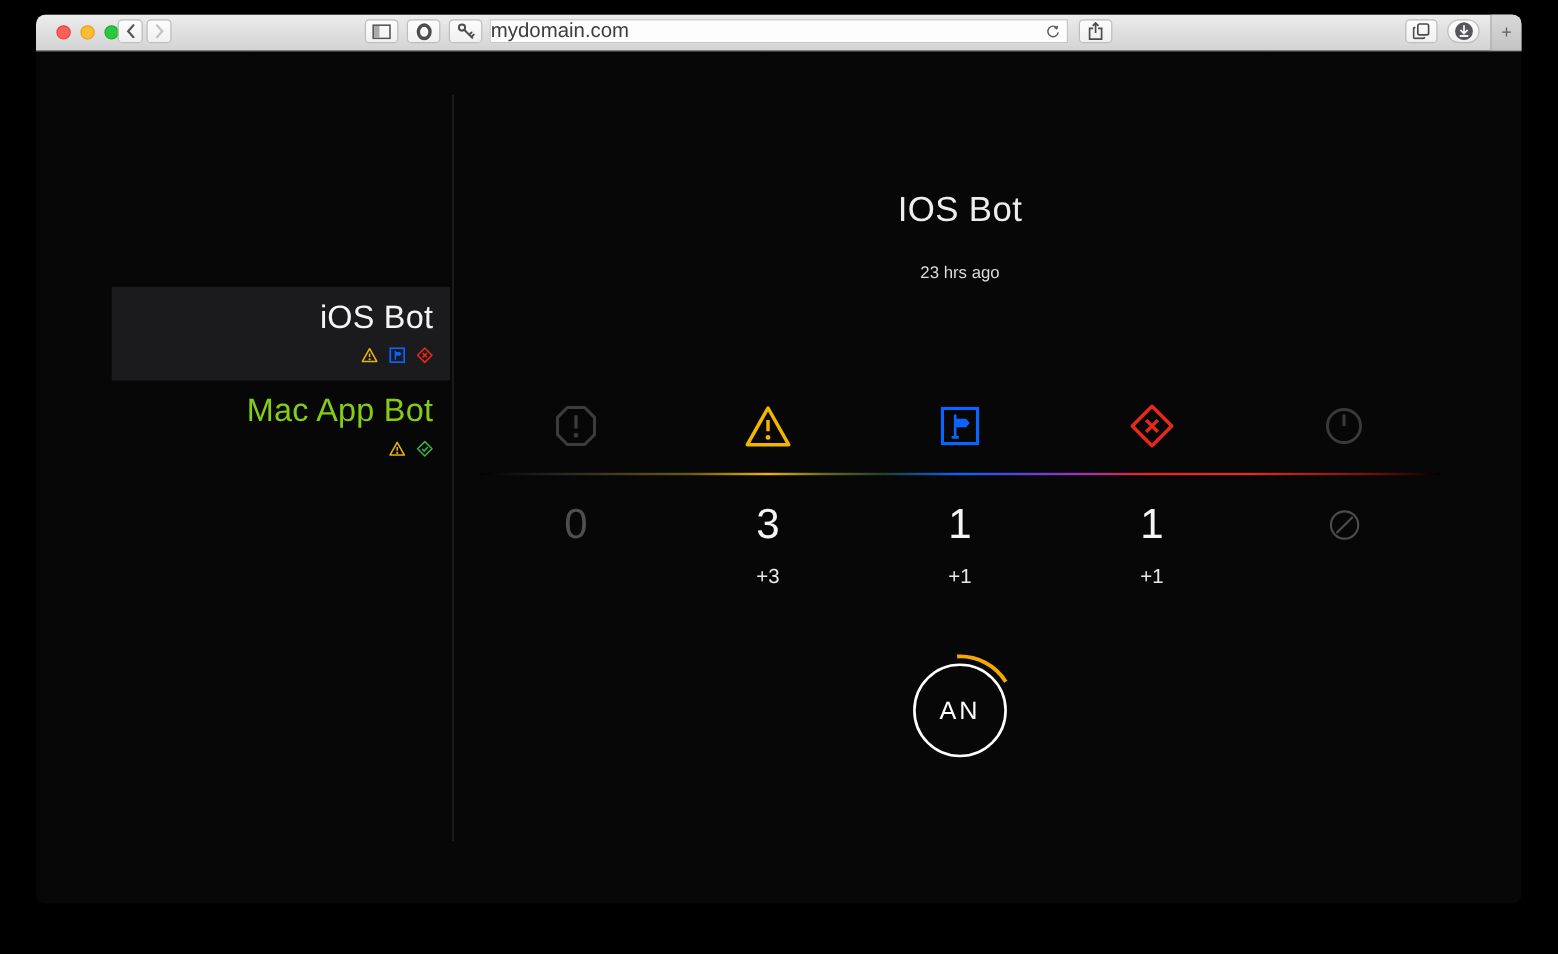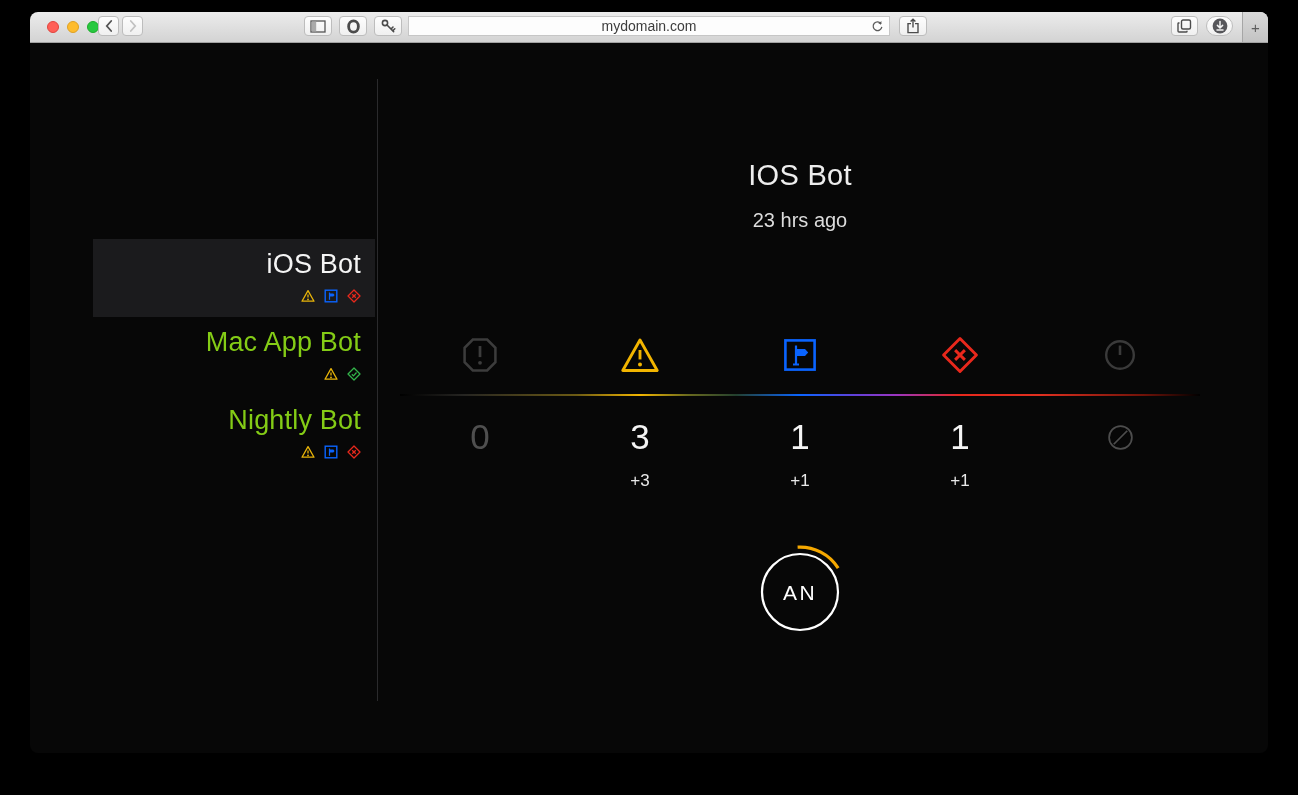--- a/index.html
+++ b/index.html
@@ -18,40 +18,40 @@
   .btn-back{left:68px;width:21px;}
   .btn-fwd{left:92px;width:21px;}
   .btn-sidebar{left:274px;width:28px;}
   .btn-pass{left:309px;width:28px;}
   .btn-key{left:344px;width:28px;}
   .btn-share{left:869px;width:28px;}
   .btn-tabs{left:1141px;width:27px;}
   .btn-dl{left:1176px;width:27px;border-radius:10px;}
   .url-field{position:absolute;left:378px;top:4px;width:482px;height:20px;box-sizing:border-box;
     background:#fdfdfd;border:1px solid #c6c6c6;border-radius:0;display:flex;align-items:center;
-    justify-content:center;font-size:14px;color:#3d3d3d;}
+    justify-content:flex-start;font-size:17px;color:#3d3d3d;}
   .url-refresh{position:absolute;right:5px;top:3px;}
   .newtab{position:absolute;right:0;top:0;width:26px;height:30px;background:linear-gradient(#d9d9d9,#c3c3c3);
     border-left:1px solid #a6a6a6;display:flex;align-items:center;justify-content:center;
     font-size:15px;color:#5d5d5d;box-sizing:border-box;}
   
   .content{position:relative;height:711px;background:#070707;}
   .v-divider{position:absolute;left:347px;top:36px;width:1px;height:622px;background:#2a2a2c;}
   
   .bot-list{position:absolute;left:63px;top:196px;width:282px;}
   .bot-item{height:78px;box-sizing:border-box;padding:6px 14px 0 0;text-align:right;}
   .bot-item.selected{background:#1b1b1d;}
   .bot-label{font-size:27px;line-height:38px;color:#84cc16;letter-spacing:.2px;}
   .bot-item.selected .bot-label{color:#f5f5f5;}
   .bot-icons{margin-top:6px;display:flex;justify-content:flex-end;gap:9px;height:14px;}
   
   .page-title{position:absolute;left:347px;top:116px;width:846px;text-align:center;
     font-size:29px;color:#ededed;letter-spacing:.3px;}
-  .page-sub{position:absolute;left:347px;top:166px;width:846px;text-align:center;
-    font-size:20px;color:#dcdcdc;}
+  .page-sub{position:absolute;left:347px;top:176px;width:846px;text-align:center;
+    font-size:14px;color:#dcdcdc;}
   .stats-icons{position:absolute;left:370px;top:293px;width:800px;display:flex;}
   .stats-icons .col{height:38px;}
   .col{width:160px;display:flex;align-items:center;justify-content:center;}
   .grad-line{position:absolute;left:370px;top:351px;width:800px;height:2px;
     background:linear-gradient(90deg,#000 0%,#262522 8%,#6b5a14 22%,#f2b500 30%,#6a6a1e 36%,
       #23402e 42%,#0a64ff 50%,#6340d8 57%,#9a35c0 62%,#e8281c 70%,#e03020 80%,#701208 93%,#000 100%);}
   .stats-values{position:absolute;left:370px;top:372px;width:800px;display:flex;}
   .stats-values .col{height:44px;font-size:35px;color:#f4f4f4;}
   .stats-values .muted{color:#4f4f4f;}
   .stats-deltas{position:absolute;left:370px;top:426px;width:800px;display:flex;}
@@ -191,45 +191,20 @@
           </span>
           <span>
             <svg width="14" height="14" viewBox="0 0 14 14">
                 <path d="M7 1 L13 7 L7 13 L1 7 Z" fill="none" stroke="#33b54a" stroke-width="1.3" stroke-linejoin="round"></path>
                 <path d="M4.8 7.2 L6.5 8.9 L9.5 5.5" fill="none" stroke="#33b54a" stroke-width="1.3"></path>
               </svg>
           </span>
         </div>
       </div>
 
-      <div class="bot-item">
-        <div class="bot-label">Nightly Bot</div>
-        <div class="bot-icons">
-          <span>
-            <svg width="14" height="14" viewBox="0 0 14 14">
-                <path d="M7 1.6 L13 12.2 H1 Z" fill="none" stroke="#e8b409" stroke-width="1.3" stroke-linejoin="round"></path>
-                <path d="M7 5.6 V8.6" stroke="#e8b409" stroke-width="1.3"></path>
-                <circle cx="7" cy="10.4" r=".9" fill="#e8b409"></circle>
-              </svg>
-          </span>
-          <span>
-            <svg width="14" height="14" viewBox="0 0 14 14">
-                <rect x="1.2" y="1.2" width="11.6" height="11.6" fill="none" stroke="#0a64ff" stroke-width="1.4"></rect>
-                <path d="M5.5 3.5 V10.8" stroke="#0a64ff" stroke-width="1.2"></path>
-                <path d="M5.5 4.4 H9.3 L10.6 5.9 L9.3 7.4 H5.5 Z" fill="#0a64ff"></path>
-              </svg>
-          </span>
-          <span>
-            <svg width="14" height="14" viewBox="0 0 14 14">
-                <path d="M7 1 L13 7 L7 13 L1 7 Z" fill="none" stroke="#e8281c" stroke-width="1.3" stroke-linejoin="round"></path>
-                <path d="M5.2 5.2 L8.8 8.8 M8.8 5.2 L5.2 8.8" stroke="#e8281c" stroke-width="1.3"></path>
-              </svg>
-          </span>
-        </div>
-      </div>
 
     </div>
 
     <div class="page-title">IOS Bot</div>
     <div class="page-sub">23 hrs ago</div>
 
     <div class="stats-icons">
       <div class="col">
         <svg width="38" height="38" viewBox="0 0 36 36">
           <polygon points="11.2,3.4 24.8,3.4 32.6,11.2 32.6,24.8 24.8,32.6 11.2,32.6 3.4,24.8 3.4,11.2" fill="none" stroke="#3c3c3c" stroke-width="2.4"></polygon>

